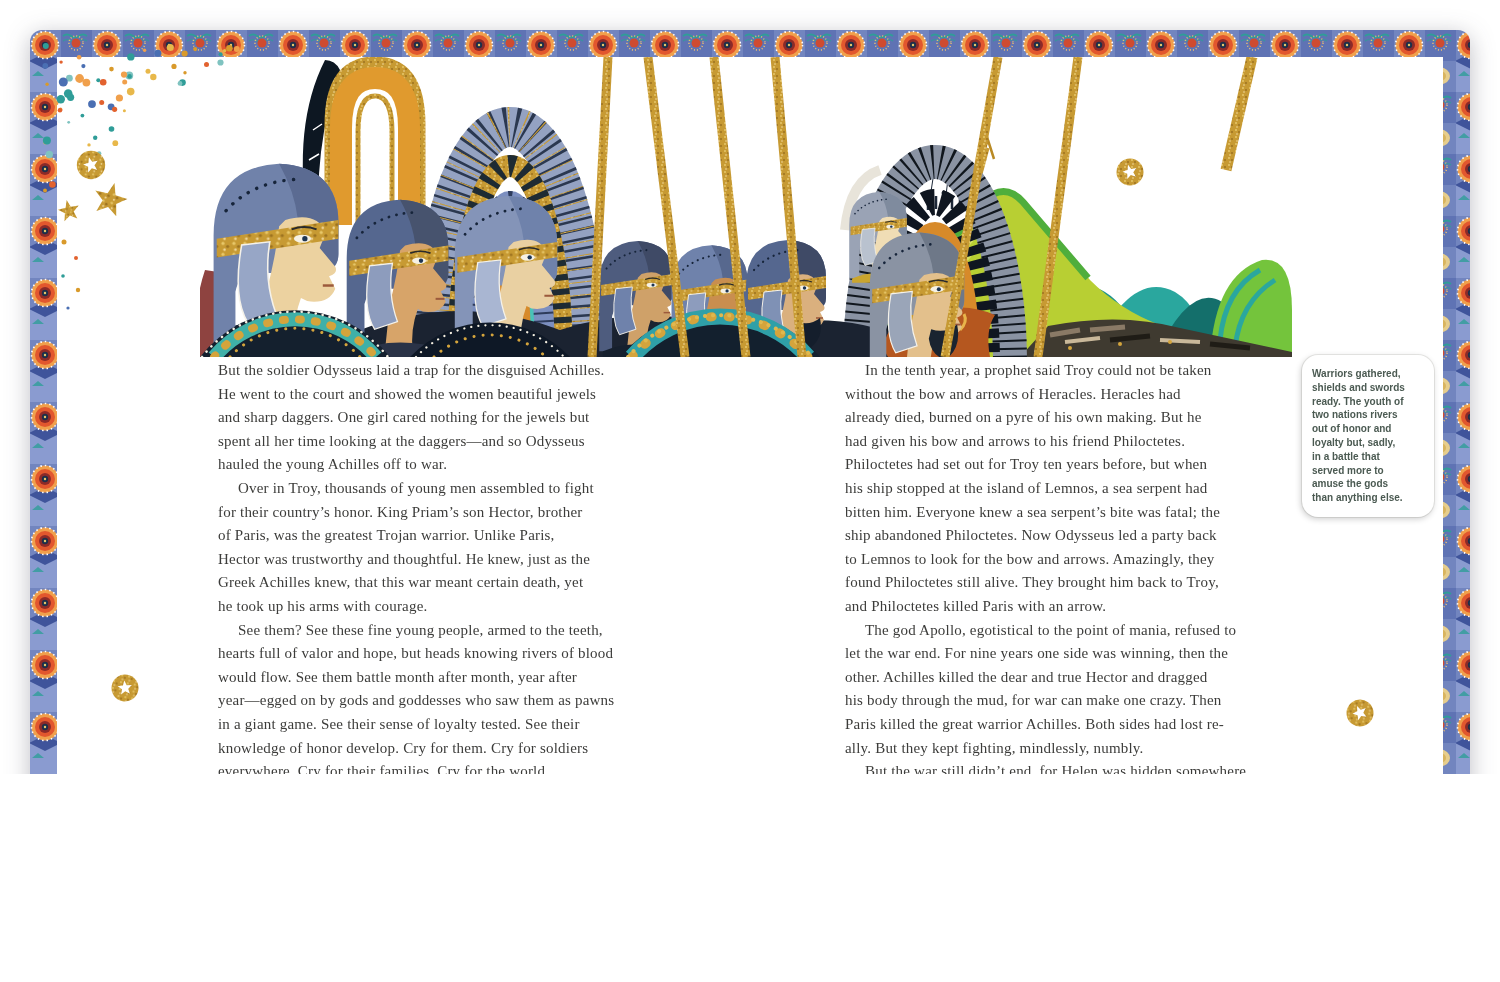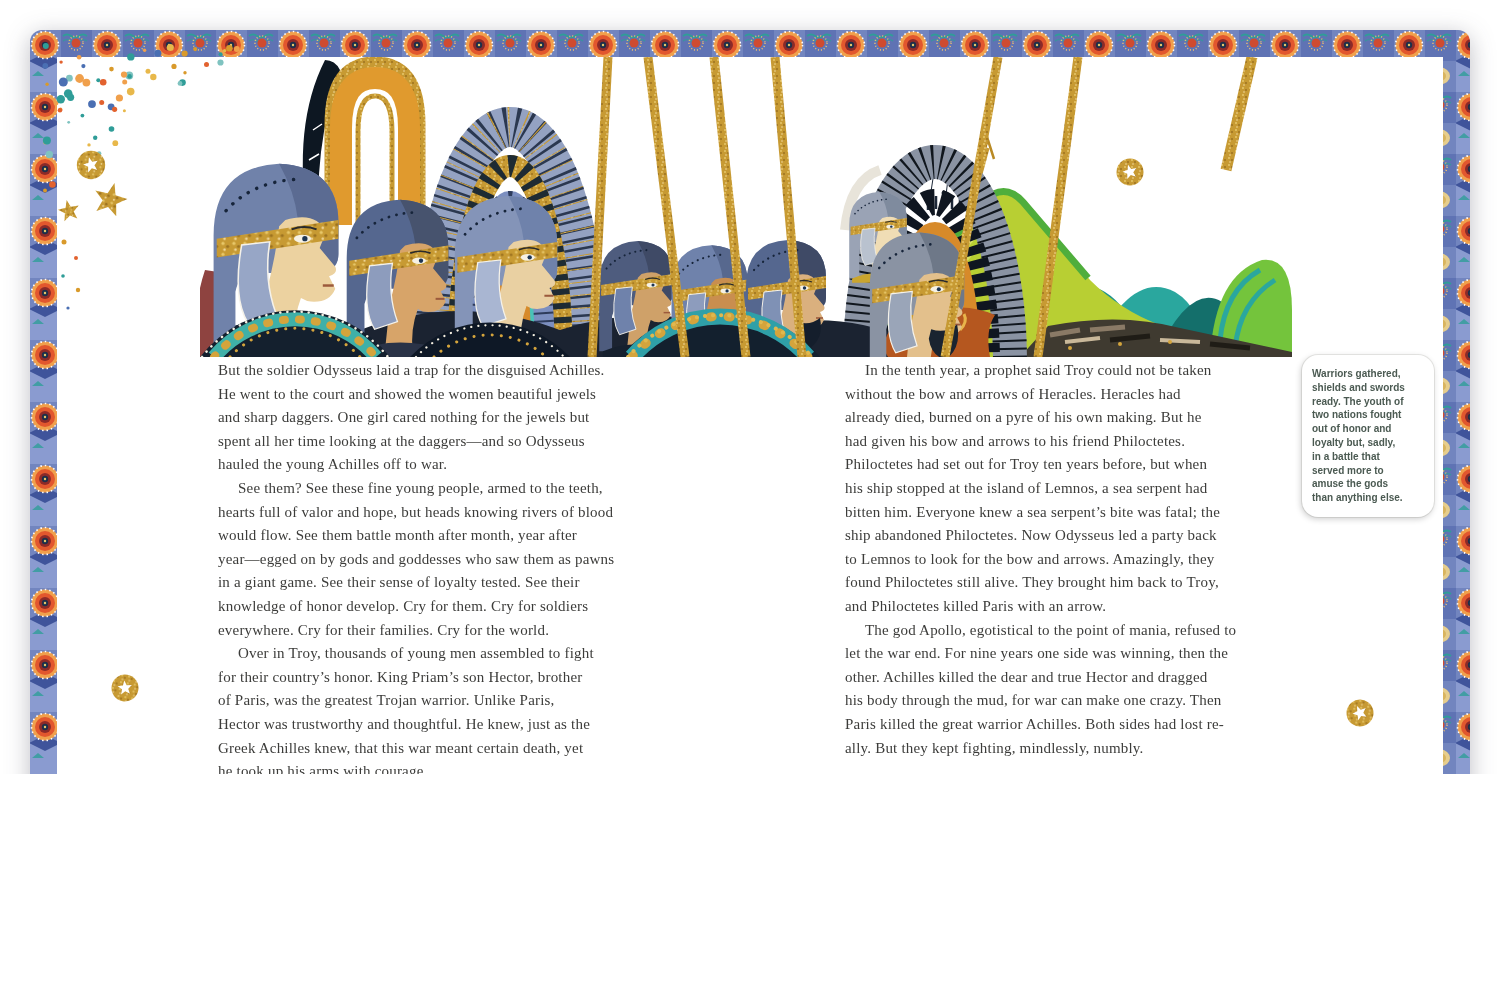--- a/index.html
+++ b/index.html
@@ -265,59 +265,60 @@
     <use href="#starMed" transform="translate(350,856) rotate(12)"></use>
   </svg>
 
   <div class="textlayer">
     <div class="col col-left">
       <p class="para">But the soldier Odysseus laid a trap for the disguised Achilles.
 He went to the court and showed the women beautiful jewels
 and sharp daggers. One girl cared nothing for the jewels but
 spent all her time looking at the daggers—and so Odysseus
 hauled the young Achilles off to war.</p>
+      <p class="para indent">Over in Troy, thousands of young men assembled to fight
+for their country’s honor. King Priam’s son Hector, brother
+of Paris, was the greatest Trojan warrior. Unlike Paris,
+Hector was trustworthy and thoughtful. He knew, just as the
+Greek Achilles knew, that this war meant certain death, yet
+he took up his arms with courage.</p>
       <p class="para indent">See them? See these fine young people, armed to the teeth,
 hearts full of valor and hope, but heads knowing rivers of blood
 would flow. See them battle month after month, year after
 year—egged on by gods and goddesses who saw them as pawns
 in a giant game. See their sense of loyalty tested. See their
 knowledge of honor develop. Cry for them. Cry for soldiers
 everywhere. Cry for their families. Cry for the world.</p>
-      <p class="para indent">Over in Troy, thousands of young men assembled to fight
-for their country’s honor. King Priam’s son Hector, brother
-of Paris, was the greatest Trojan warrior. Unlike Paris,
-Hector was trustworthy and thoughtful. He knew, just as the
-Greek Achilles knew, that this war meant certain death, yet
-he took up his arms with courage.</p>
     </div>
     <div class="col col-right">
       <p class="para indent">In the tenth year, a prophet said Troy could not be taken
 without the bow and arrows of Heracles. Heracles had
 already died, burned on a pyre of his own making. But he
 had given his bow and arrows to his friend Philoctetes.
 Philoctetes had set out for Troy ten years before, but when
 his ship stopped at the island of Lemnos, a sea serpent had
 bitten him. Everyone knew a sea serpent’s bite was fatal; the
 ship abandoned Philoctetes. Now Odysseus led a party back
 to Lemnos to look for the bow and arrows. Amazingly, they
 found Philoctetes still alive. They brought him back to Troy,
 and Philoctetes killed Paris with an arrow.</p>
       <p class="para indent">The god Apollo, egotistical to the point of mania, refused to
 let the war end. For nine years one side was winning, then the
 other. Achilles killed the dear and true Hector and dragged
 his body through the mud, for war can make one crazy. Then
 Paris killed the great warrior Achilles. Both sides had lost re-
 ally. But they kept fighting, mindlessly, numbly.</p>
+      <p class="para indent">But the war still didn’t end, for Helen was hidden somewhere</p>
     </div>
 
     <div class="caption-bubble">
       <p class="caption-text">Warriors gathered,
 shields and swords
 ready. The youth of
-two nations fought
+two nations rivers
 out of honor and
 loyalty but, sadly,
 in a battle that
 served more to
 amuse the gods
 than anything else.</p>
     </div>
 
     <div class="running-head rh-left">HELEN</div>
     <div class="running-head rh-right">HELEN</div>

